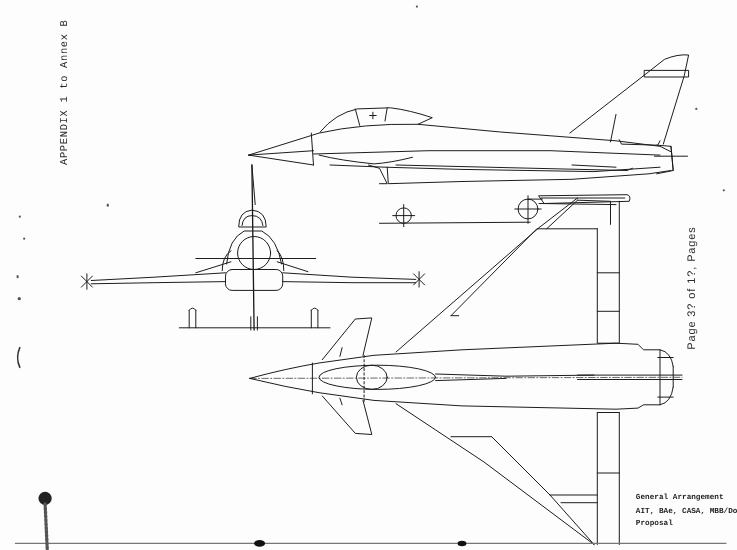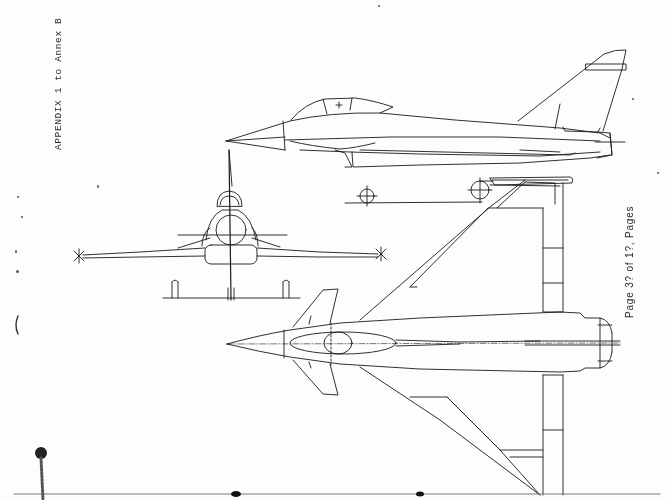--- a/index.html
+++ b/index.html
@@ -20,20 +20,25 @@
   <div class="v-left">APPENDIX 1 to Annex B</div>
 
   <div class="v-right">
     <span>Page</span>
     <span>3?</span>
     <span>of</span>
     <span>1?,</span>
     <span>Pages</span>
   </div>
 
+  <div class="caption">
+    <div>General Arrangement</div>
+    <div>AIT, BAe, CASA, MBB/Do</div>
+    <div>Proposal</div>
+  </div>
 
   <svg class="drawing" width="670" height="500" viewBox="0 0 670 500" fill="none" stroke="#1a1a1a" stroke-width="0.9" stroke-linejoin="round" stroke-linecap="round">
 
     <g>
 
       <path d="M226,141 L290,121 Q330,112 380,113 L455,120 L560,128 L600,133 L610,138"></path>
 
       <path d="M226,141 L285,137 M226,141 L285,150"></path>
       <line x1="283" y1="121" x2="285" y2="150"></line>
 

